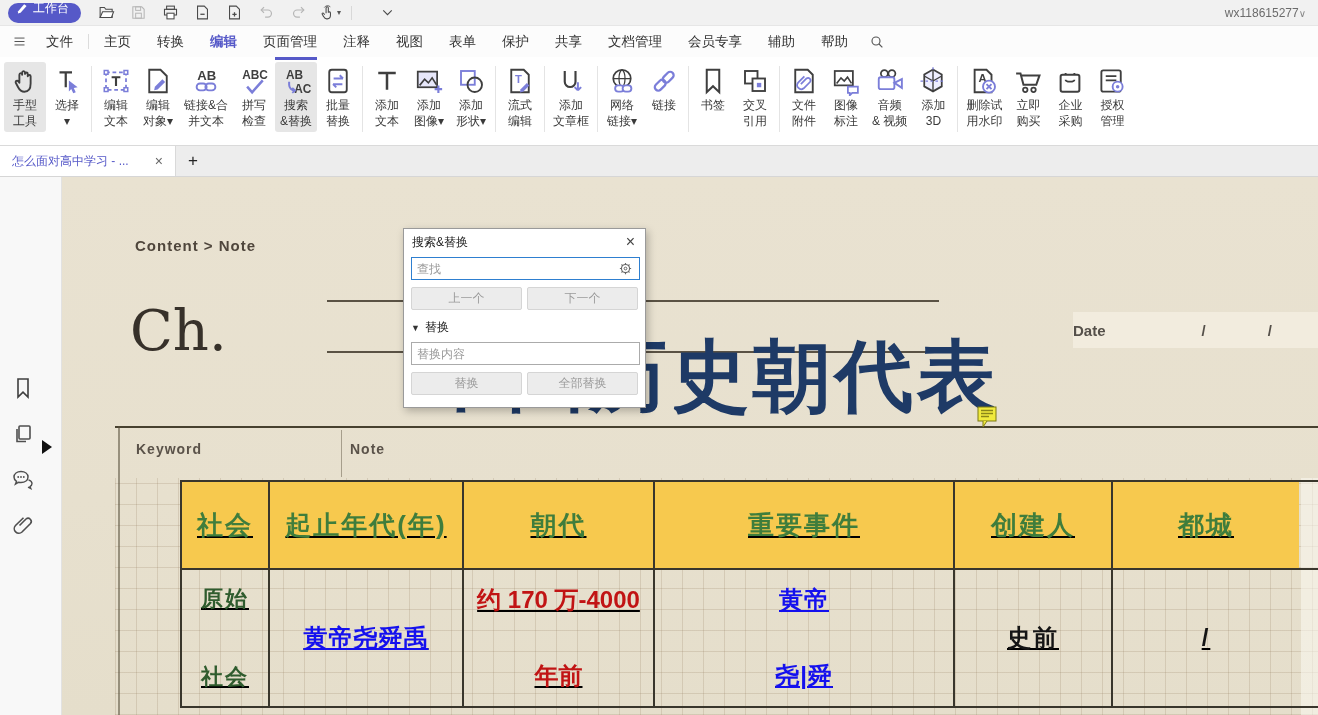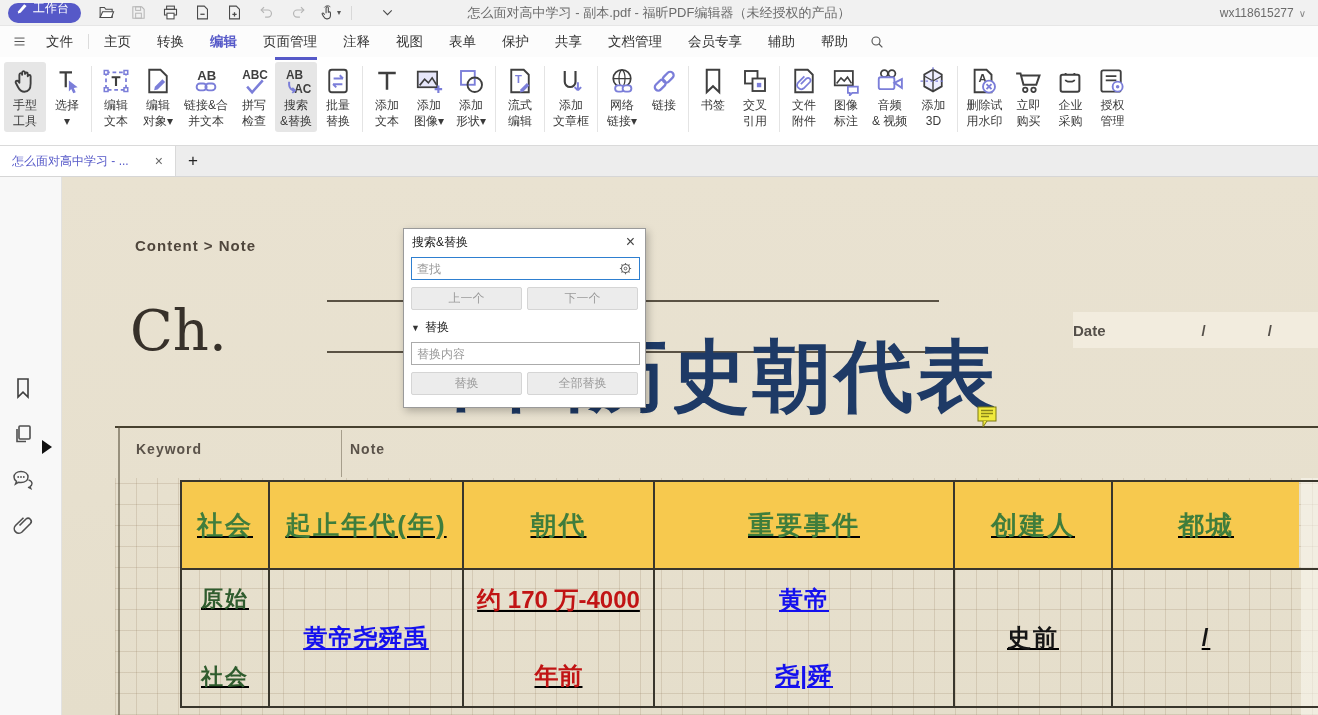--- a/index.html
+++ b/index.html
@@ -16,21 +16,21 @@
     font-size:12px; cursor:pointer; }
   .workbench-btn svg { width:13px; height:13px; }
   .tb-icons { display:flex; align-items:center; margin-left:14px; gap:10px; }
   .tb-btn { width:22px; height:20px; display:flex; align-items:center; justify-content:center; }
   .tb-btn svg { width:17px; height:17px; }
   .tb-btn.disabled { opacity:.35; }
   .tb-btn .dd { font-size:8px; color:#555; margin-left:1px; }
   .tb-sep { width:1px; height:14px; background:#d8d8d8; }
   .tb-chev { margin-left:14px; }
   .doc-title { position:absolute; left:0; right:0; text-align:center; font-size:13px; color:#6b6b6b; pointer-events:none; }
-  .account { position:absolute; right:12px; top:0; height:26px; display:flex; align-items:center; gap:5px; font-size:12px; color:#6b6b6b; }
+  .account { position:absolute; right:12px; top:0; height:26px; display:flex; align-items:center; font-size:12px; color:#6b6b6b; }
   .account .chev { font-size:10px; color:#888; }
   
   .menubar { position:absolute; left:0; top:26px; width:1318px; height:31px;
     background:#fcfcfc; display:flex; align-items:center; font-size:13.5px; color:#333; }
   .menu-burger { margin:0 6px 0 12px; display:flex; }
   .menu-burger svg { width:15px; height:15px; }
   .menu-item { padding:0 13px; height:31px; display:flex; align-items:center; cursor:pointer; }
   .menu-item.active { color:#5659c8; font-weight:bold; }
   .menu-sep { width:1px; height:15px; background:#dcdcdc; margin:0 2px; }
   .menu-search { margin-left:8px; display:flex; }
@@ -190,21 +190,20 @@
           </svg>
           <span class="dd">▾</span>
         </div>
         <div class="tb-sep"></div>
         <div class="tb-btn tb-chev">
           <svg viewBox="0 0 24 24">
             <path d="M6 9 l6 6 6-6" fill="none" stroke="#4a4a4a" stroke-width="1.6"></path>
           </svg>
         </div>
       </div>
-    <div class="doc-title">怎么面对高中学习 - 副本.pdf - 福昕PDF编辑器（未经授权的产品）</div>
     <div class="account">
       <span>wx118615277</span>
       <span class="chev">∨</span>
     </div>
   </div>
 
   <div class="menubar" id="menubar">
       <span class="menu-burger">
         <svg viewBox="0 0 24 24">
           <path d="M4 6.5 h16 M4 12 h16 M4 17.5 h16" stroke="#555" stroke-width="1.6"></path>

